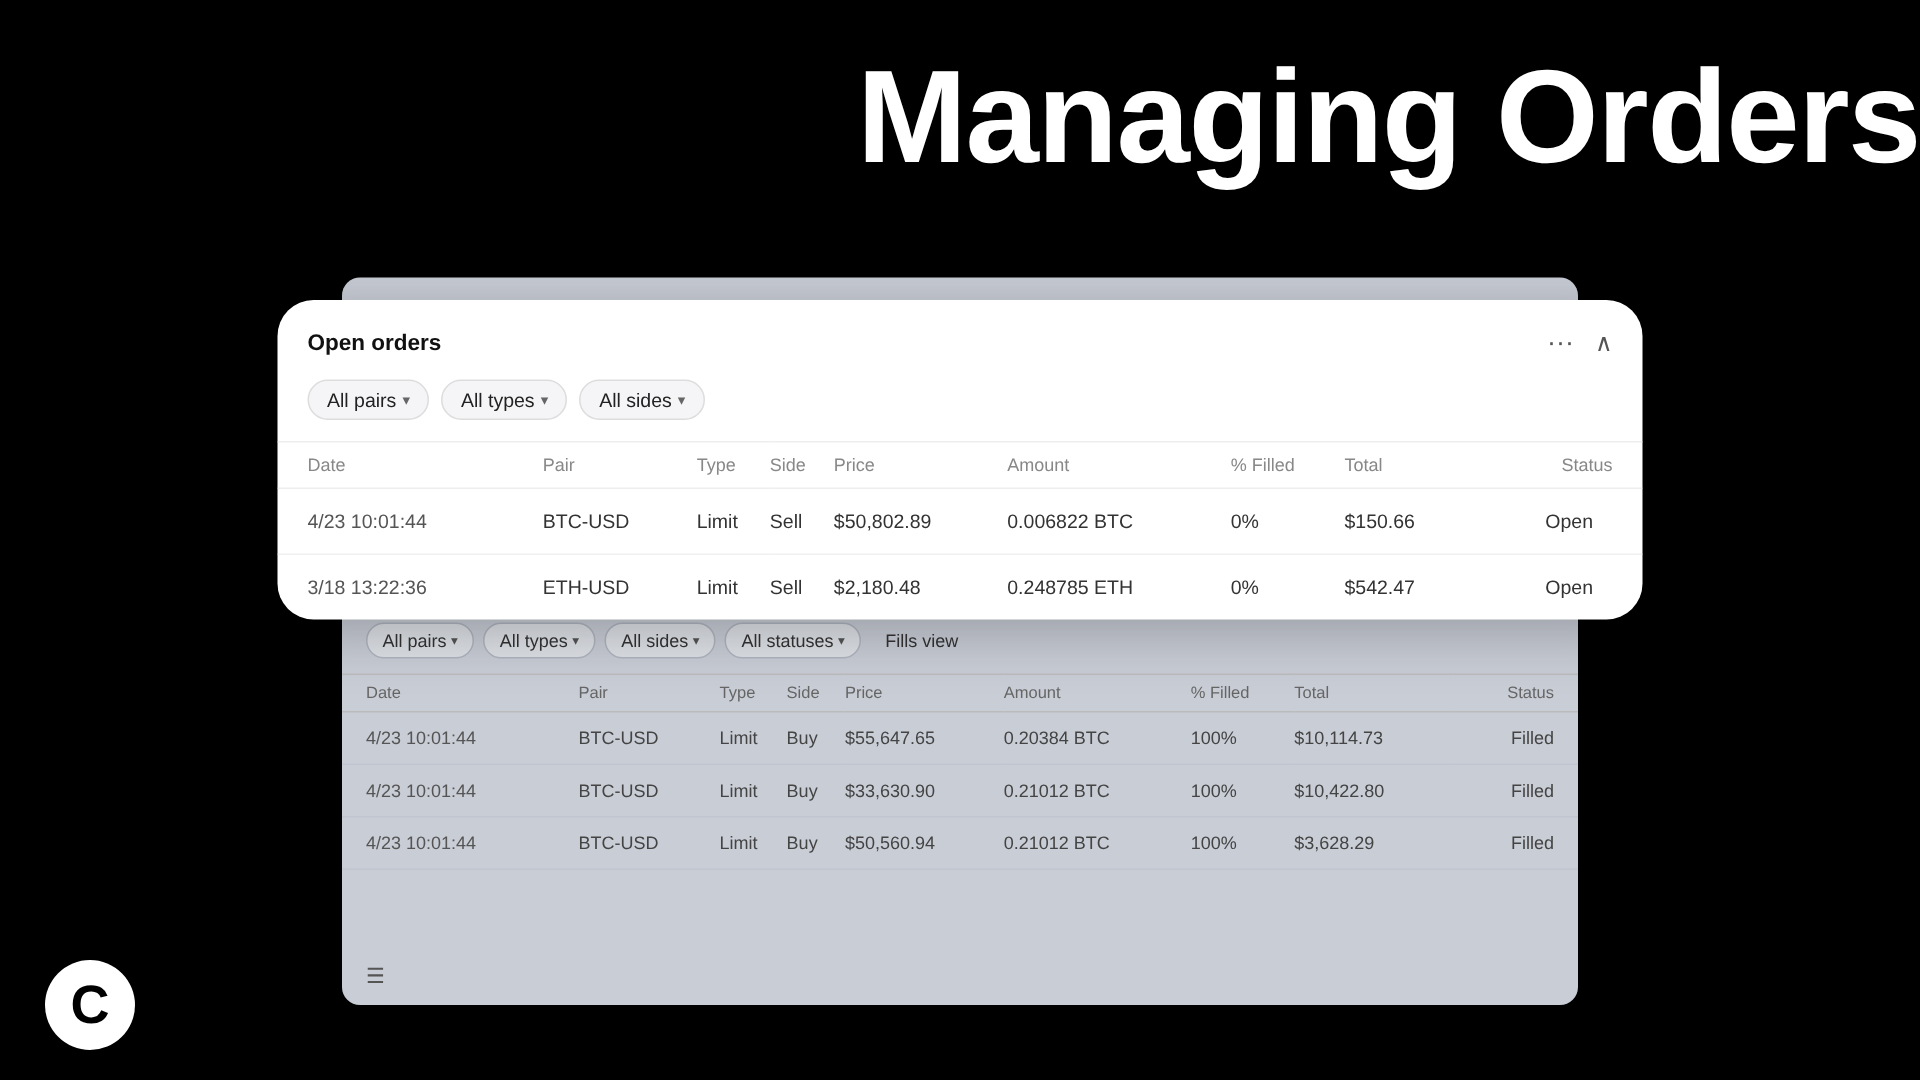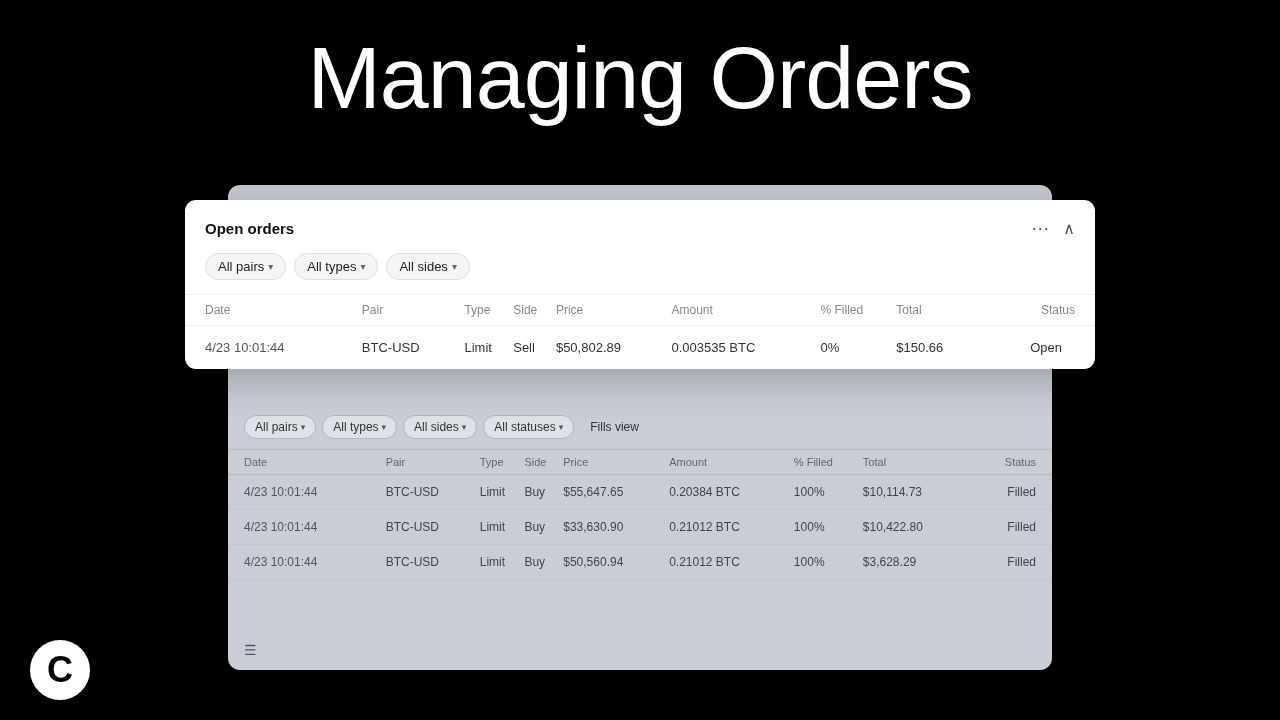--- a/index.html
+++ b/index.html
@@ -11,24 +11,24 @@
       font-family: -apple-system, BlinkMacSystemFont, 'Segoe UI', sans-serif;
       overflow: hidden;
       position: relative;
     }
 
     
     .hero-title {
       position: absolute;
       top: 30px;
       left: 0; right: 0;
-      text-align: center;
+      text-align: right;
       color: #fff;
       font-size: 88px;
-      font-weight: 400;
+      font-weight: 700;
       letter-spacing: -1px;
       line-height: 1.1;
       z-index: 1;
     }
 
     
     .bg-panel {
       position: absolute;
       top: 185px;
       left: 228px;
@@ -39,21 +39,21 @@
       z-index: 2;
     }
 
     
     .open-orders-panel {
       position: absolute;
       top: 200px;
       left: 185px;
       width: 910px;
       background: #fff;
-      border-radius: 11px;
+      border-radius: 24px;
       z-index: 10;
       box-shadow: 0 8px 40px rgba(0,0,0,0.25);
       overflow: hidden;
     }
 
     .panel-header {
       display: flex;
       align-items: center;
       justify-content: space-between;
       padding: 16px 20px 12px 20px;
@@ -387,23 +387,34 @@
         <th>Status</th>
       </tr>
     </thead>
     <tbody id="open-orders-body">
     <tr>
       <td>4/23 10:01:44</td>
       <td>BTC-USD</td>
       <td>Limit</td>
       <td>Sell</td>
       <td>$50,802.89</td>
-      <td>0.003535 BTC</td>
+      <td>0.006822 BTC</td>
       <td>0%</td>
       <td>$150.66</td>
+      <td class="status-open">Open</td>
+    </tr>
+        <tr>
+      <td>3/18 13:22:36</td>
+      <td>ETH-USD</td>
+      <td>Limit</td>
+      <td>Sell</td>
+      <td>$2,180.48</td>
+      <td>0.248785 ETH</td>
+      <td>0%</td>
+      <td>$542.47</td>
       <td class="status-open">Open</td>
     </tr>
       </tbody>
   </table>
 </div>
 
 <div class="coinbase-logo">
   <span class="coinbase-c">C</span>
 </div>
 

